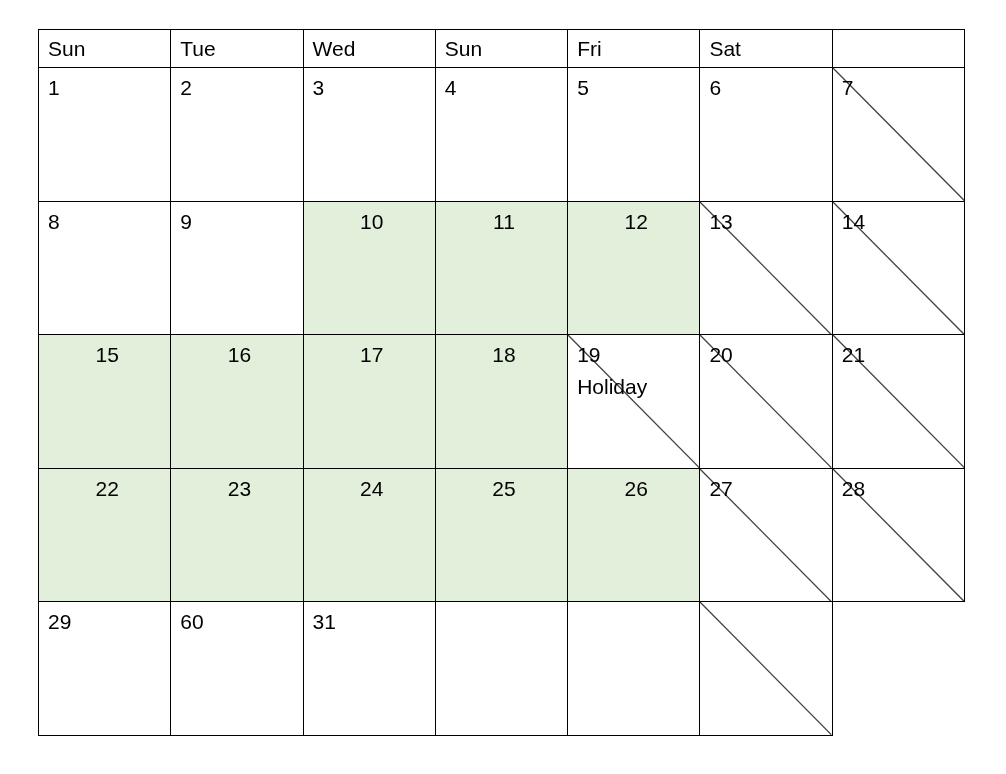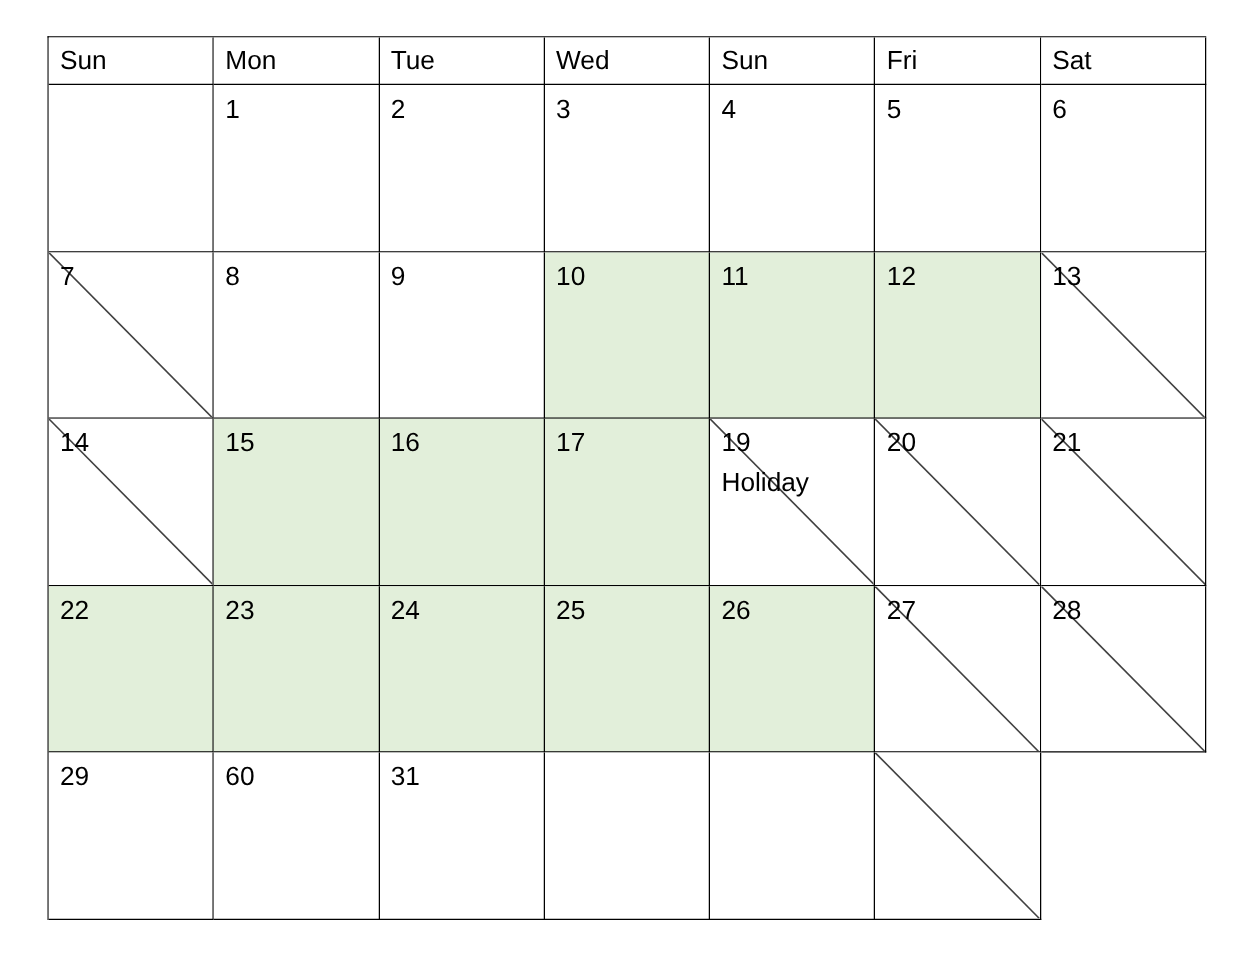--- a/index.html
+++ b/index.html
@@ -39,40 +39,40 @@
     background: #ffffff;
   }
   .hcell {
     padding: 3px 4px 4px 9px;
   }
   .cell {
     padding: 4px 4px 0 9px;
   }
   .cell.hl {
     background: var(--hl);
+    text-align: center;
   }
   .diag {
     position: absolute;
     top: 0;
     left: 0;
     width: 100%;
     height: 100%;
     display: block;
   }
   .daynum, .note {
     position: relative;
     z-index: 1;
   }
 </style>
 </head>
 <body>
 
 <div class="calendar">
     <div class="hcell">Sun</div>
-    <div class="hcell">Mon</div>
     <div class="hcell">Tue</div>
     <div class="hcell">Wed</div>
     <div class="hcell">Sun</div>
     <div class="hcell">Fri</div>
     <div class="hcell">Sat</div>
     <div class="cell"></div>
     <div class="cell">
       <div class="daynum">1</div>
     </div>
     <div class="cell">
@@ -125,20 +125,23 @@
     </div>
     <div class="cell hl">
       <div class="daynum">15</div>
     </div>
     <div class="cell hl">
       <div class="daynum">16</div>
     </div>
     <div class="cell hl">
       <div class="daynum">17</div>
     </div>
+    <div class="cell hl">
+      <div class="daynum">18</div>
+    </div>
     <div class="cell">
       <svg class="diag">
         <line x1="0" y1="0" x2="100%" y2="100%" stroke="#404040" stroke-width="1.3"></line>
       </svg>
       <div class="daynum">19</div>
       <div class="note">Holiday</div>
     </div>
     <div class="cell">
       <svg class="diag">
         <line x1="0" y1="0" x2="100%" y2="100%" stroke="#404040" stroke-width="1.3"></line>

